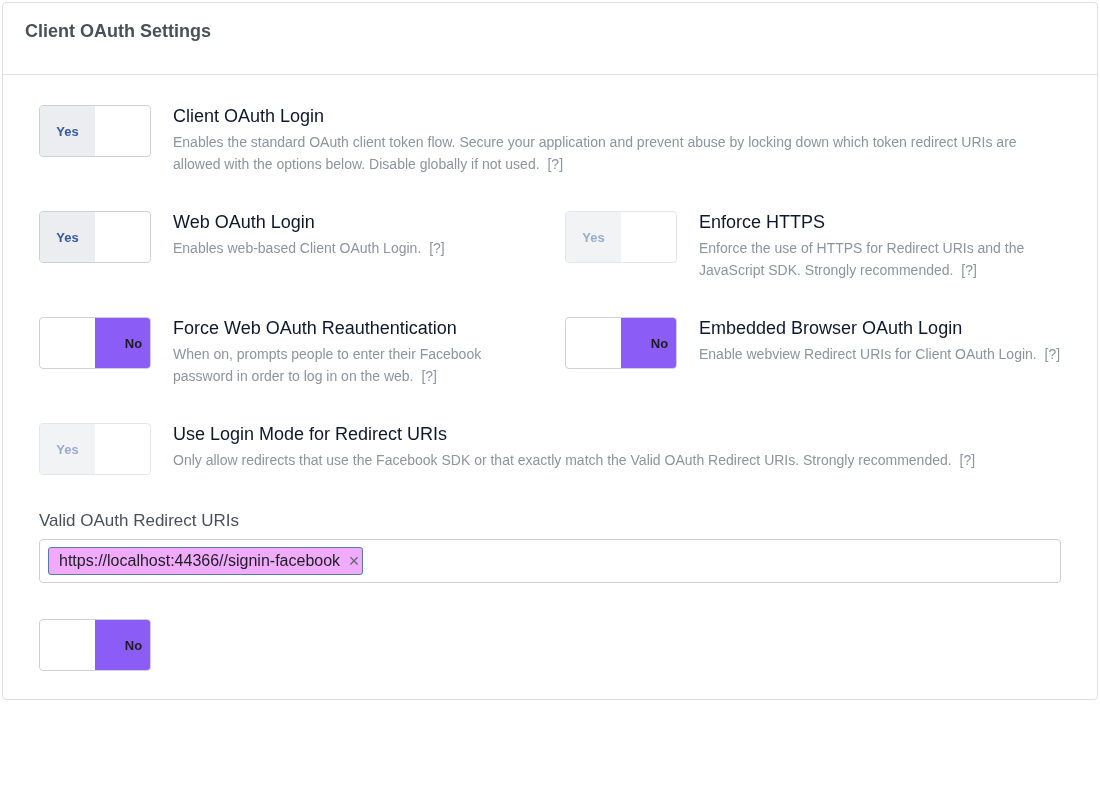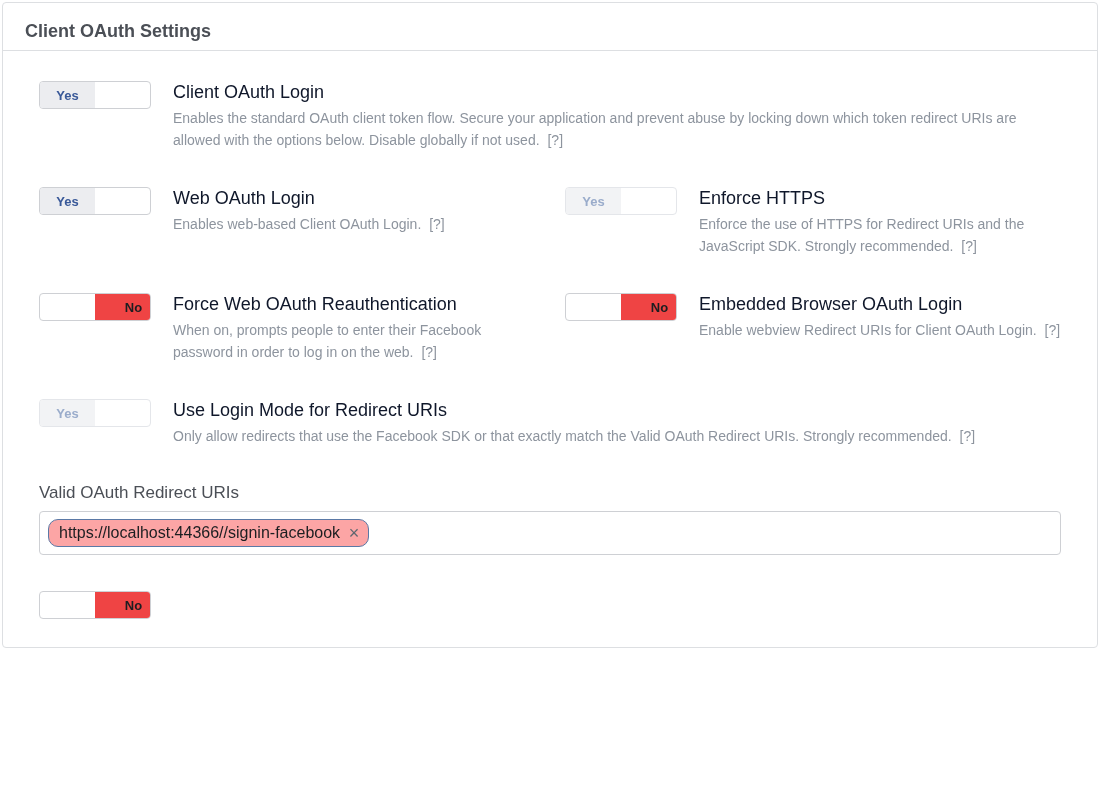--- a/index.html
+++ b/index.html
@@ -11,21 +11,21 @@
     color: #1c1e21;
   }
   .card {
     width: 1096px;
     margin: 2px;
     border: 1px solid #dddfe2;
     border-radius: 4px;
     background: #fff;
   }
   .card-header {
-    padding: 18px 22px 8px 22px;
+    padding: 18px 22px 32px 22px;
     border-bottom: 1px solid #dddfe2;
   }
   .card-header h1 {
     margin: 0;
     font-size: 18px;
     font-weight: 700;
     color: #4b4f56;
   }
   .card-body {
     padding: 30px 36px 10px 36px;
@@ -38,21 +38,21 @@
   .col {
     display: flex;
     align-items: flex-start;
     flex: 1 1 0;
     min-width: 0;
   }
   .col + .col { margin-left: 30px; }
   .toggle {
     display: inline-flex;
     width: 112px;
-    height: 28px;
+    height: 52px;
     border: 1px solid #ced0d4;
     border-radius: 4px;
     overflow: hidden;
     flex: 0 0 auto;
     background: #fff;
   }
   .toggle .half {
     flex: 1 1 50%;
     display: flex;
     align-items: center;
@@ -60,21 +60,21 @@
     font-size: 13px;
     font-weight: 700;
     color: #1c1e21;
     user-select: none;
   }
   .toggle .half.active-yes {
     background: #ecedf0;
     color: #385898;
   }
   .toggle .half.active-no {
-    background: #ef4444;
+    background: #8b5cf6;
     color: #1c1e21;
     padding-left: 22px;
   }
   .toggle.disabled .half.active-yes {
     color: #9aaccb;
     background: #f2f3f5;
   }
   .toggle.disabled { border-color: #e4e6ea; }
   .setting-text {
     margin-left: 22px;
@@ -108,24 +108,24 @@
     border-radius: 4px;
     padding: 6px 8px;
     display: flex;
     align-items: center;
     min-height: 44px;
     margin-bottom: 36px;
   }
   .uri-token {
     display: inline-flex;
     align-items: center;
-    background: #fca5a5;
+    background: #f0abfc;
     border: 1px solid #5b79a6;
-    border-radius: 10px;
-    padding: 4px 6px 4px 10px;
+    border-radius: 3px;
+    padding: 4px 0 4px 10px;
     font-size: 16px;
     color: #1c1e21;
   }
   .uri-token .remove {
     margin-left: 6px;
     width: 16px;
     height: 16px;
     display: inline-flex;
     align-items: center;
     justify-content: center;

